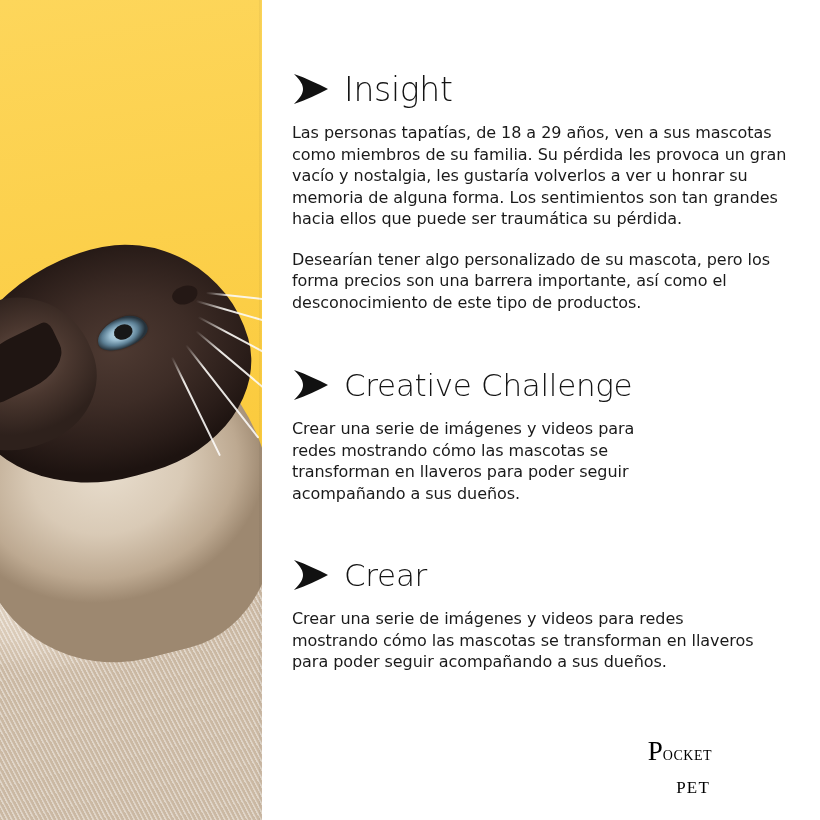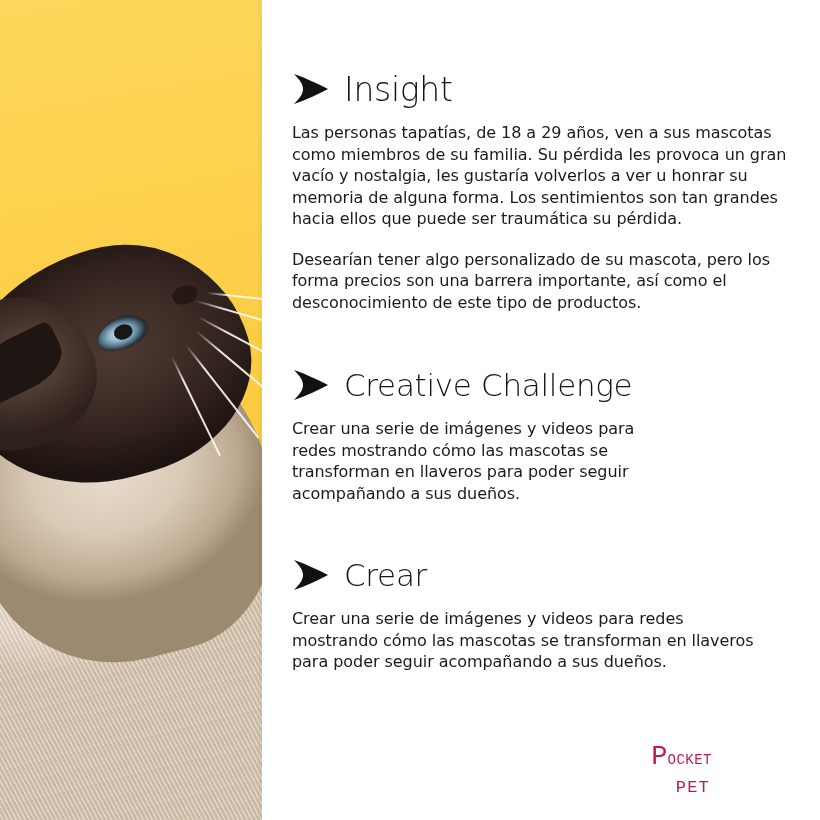--- a/index.html
+++ b/index.html
@@ -203,40 +203,40 @@
   }
   .body-block p { margin: 0; }
   .body-block p + p { margin-top: 19px; }
 
   
   #logo {
     position: absolute;
     right: 24px;
     bottom: 24px;
     text-align: right;
-    color: #be185d;
-    font-family: Liberation Mono, monospace;
+    color: #000000;
+    font-family: Liberation Serif, serif;
     line-height: 1;
   }
   #logo .logo-pocket {
     display: block;
     font-size: 20px;
     font-weight: 400;
     letter-spacing: 0.5px;
     font-variant: small-caps;
     text-transform: lowercase;
   }
   #logo .logo-pocket .cap {
     font-size: 27px;
     text-transform: uppercase;
     letter-spacing: 0;
   }
   #logo .logo-pet {
     display: block;
-    margin-top: 8px;
+    margin-top: 14px;
     margin-right: 2px;
     font-size: 17px;
     font-weight: 400;
     letter-spacing: 1.2px;
   }
 </style>
 </head>
 <body>
 
 <div id="poster">

